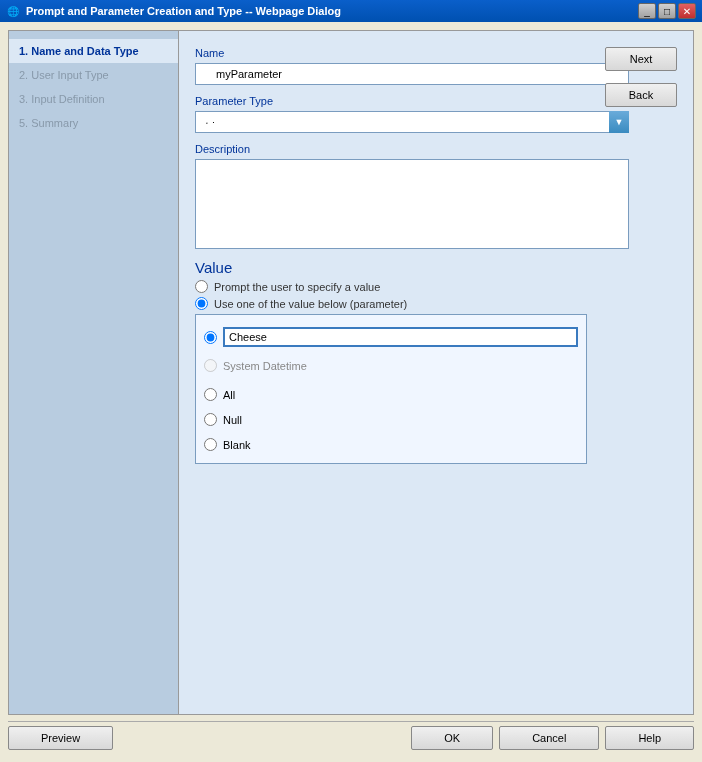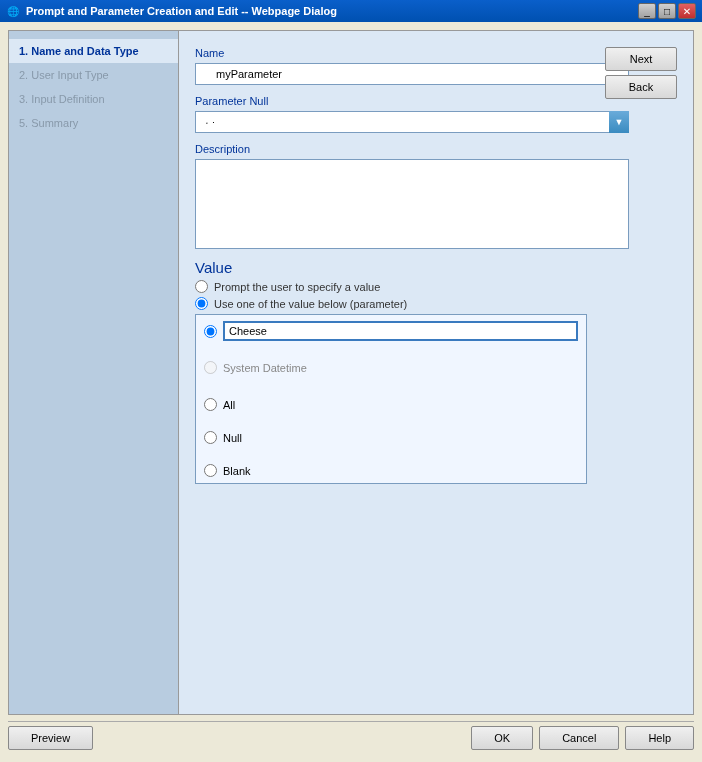--- a/index.html
+++ b/index.html
@@ -113,21 +113,21 @@
       position: relative;
     }
 
     
     .nav-buttons {
       position: absolute;
       top: 16px;
       right: 16px;
       display: flex;
       flex-direction: column;
-      gap: 4px;
+      gap: 12px;
     }
     .nav-btn {
       width: 72px;
       height: 24px;
       background: linear-gradient(to bottom, #f0f0f0, #d8d8d8);
       border: 1px solid #888;
       border-radius: 2px;
       font-size: 11px;
       cursor: pointer;
       font-family: Tahoma, Arial, sans-serif;
@@ -227,25 +227,25 @@
       color: #888;
     }
     .radio-option.disabled input {
       cursor: default;
     }
 
     
     .values-box {
       border: 1px solid #7a9cbf;
       background: #f0f6ff;
-      padding: 6px 8px;
+      padding: 12px 8px;
       margin-top: 4px;
       display: flex;
       flex-direction: column;
-      gap: 20px;
+      gap: 12px;
     }
     .value-item {
       display: flex;
       align-items: center;
       gap: 6px;
       font-size: 11px;
     }
     .value-item input[type="radio"] {
       margin: 0;
     }
@@ -270,21 +270,21 @@
     .bottom-left {
       display: flex;
       gap: 4px;
     }
     .bottom-right {
       display: flex;
       gap: 6px;
     }
     .bottom-btn {
       height: 24px;
-      padding: 0 22px;
+      padding: 0 32px;
       background: linear-gradient(to bottom, #f0f0f0, #d8d8d8);
       border: 1px solid #888;
       border-radius: 2px;
       font-size: 11px;
       font-family: Tahoma, Arial, sans-serif;
       cursor: pointer;
       min-width: 60px;
     }
     .bottom-btn.preview {
       min-width: 56px;
@@ -294,21 +294,21 @@
     }
     .bottom-btn.help-btn {
       min-width: 50px;
     }
   </style>
 </head>
 <body>
 
 <div class="title-bar">
   <div class="title-bar-icon">🌐</div>
-  <span class="title-bar-text">Prompt and Parameter Creation and Edit -- Webpage Dialog</span>
+  <span class="title-bar-text">Prompt and Parameter Creation and Type -- Webpage Dialog</span>
   <div class="title-bar-controls">
     <div class="title-bar-btn">_</div>
     <div class="title-bar-btn">□</div>
     <div class="title-bar-btn close-btn">✕</div>
   </div>
 </div>
 
 <div class="window-body">
 
   <div class="content-area">
@@ -334,21 +334,21 @@
         <button class="nav-btn">Next</button>
         <button class="nav-btn">Back</button>
       </div>
 
       <div class="field-group">
         <span class="field-label">Name</span>
         <input class="text-input" type="text" value="myParameter" style="">
       </div>
 
       <div class="field-group">
-        <span class="field-label">Parameter Null</span>
+        <span class="field-label">Parameter Type</span>
         <div class="select-wrapper">
           <select class="select-input">
             <option value="string">string</option>
             <option value="integer">integer</option>
             <option value="decimal">decimal</option>
             <option value="boolean">boolean</option>
             <option value="date">date</option>
           </select>
           <div class="select-arrow">▼</div>
         </div>

